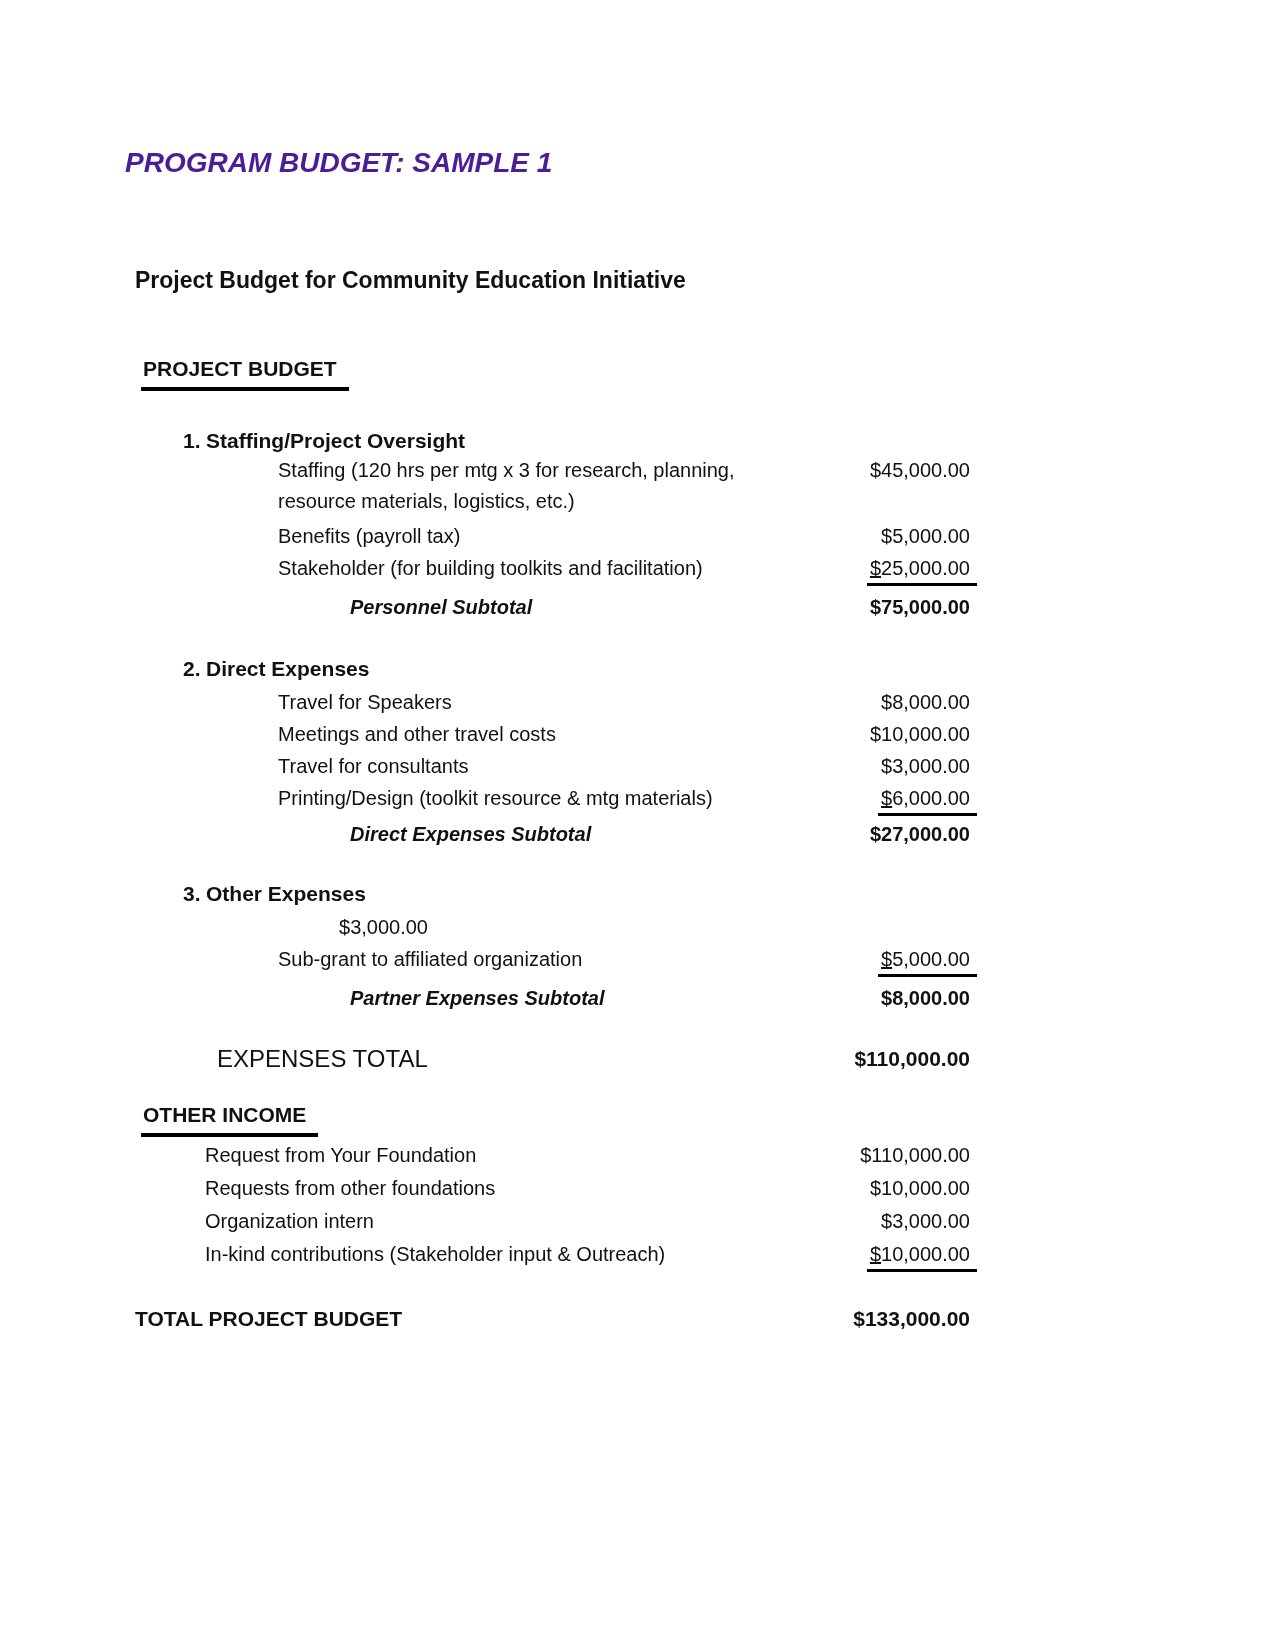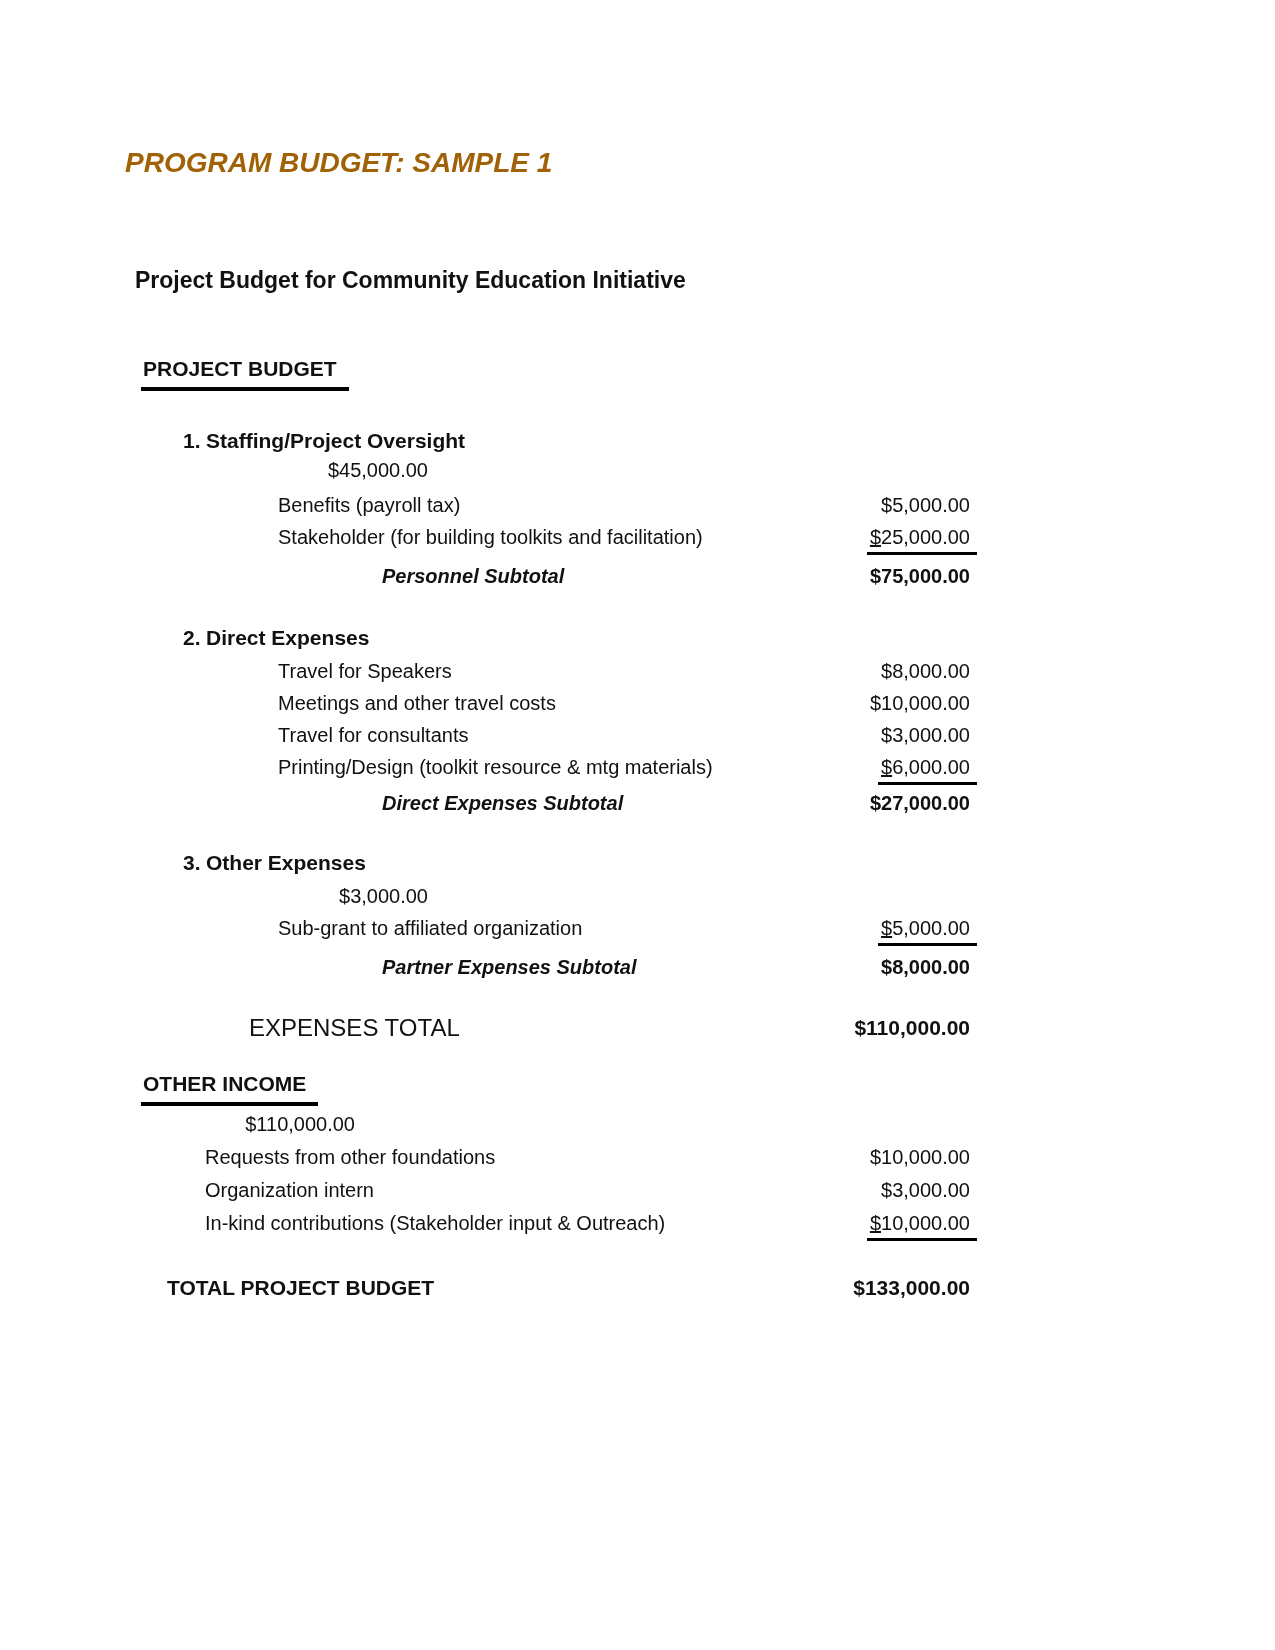--- a/index.html
+++ b/index.html
@@ -17,21 +17,21 @@
   .sec-heading { margin-top:62px; font-size:21px; line-height:26px; font-weight:bold;margin-left:8px; }
   .sec-heading .hu {
     display:inline-block; border-bottom:4px solid #000;
     padding:0 12px 5px 2px; margin-left:-2px;
   }
   .group-heading { margin-top:36px; font-size:21px; line-height:28px; font-weight:bold; display:flex; }
   .group-heading .num { width:23px; margin-left:48px; flex:none; }
   .g2 .group-heading { margin-top:32px; }
   .g3 .group-heading { margin-top:30px; }
 
-  .row { display:flex; align-items:flex-start; line-height:31px; margin-top:1px;margin-left:32px; }
+  .row { display:flex; align-items:flex-start; line-height:31px; margin-top:1px; }
   .row .label { flex:1; padding-right:10px; }
   .row .amount { width:150px; flex:none; text-align:right; }
   .item { margin-left:143px; }
   .first-item { margin-top:0; }
   .row-gap { margin-top:4px; }
 
   .subtotal { margin-top:6px; }
   .subtotal.tight { margin-top:3px; }
   .subtotal .label { font-style:italic; font-weight:bold; margin-left:215px; }
   .subtotal .amount { font-weight:bold; }
@@ -52,34 +52,38 @@
 
   .grand-total { margin-top:31px; }
   .grand-total .label { font-weight:bold; font-size:21px; }
   .grand-total .amount { font-weight:bold; font-size:21px; }
 </style>
 </head>
 <body>
 
 <div class="page">
 
-  <div class="title" style="color: #a16207;">PROGRAM BUDGET: SAMPLE 1</div>
+  <div class="title" style="color: #4c1d95;">PROGRAM BUDGET: SAMPLE 1</div>
 
   <div class="doc-title">Project Budget for Community Education Initiative</div>
 
   <div class="sec-heading">
     <span class="hu">PROJECT BUDGET</span>
   </div>
 
   <div class="group g1">
     <div class="group-heading">
       <span class="num">1.</span>
       <span>Staffing/Project Oversight</span>
     </div>
     <div class="row item first-item">
+      <div class="label">
+        <div>Staffing (120 hrs per mtg x 3 for research, planning,</div>
+        <div>resource materials, logistics, etc.)</div>
+      </div>
       <div class="amount">$45,000.00</div>
     </div>
     <div class="row item row-gap">
       <div class="label">Benefits (payroll tax)</div>
       <div class="amount">$5,000.00</div>
     </div>
     <div class="row item">
       <div class="label">Stakeholder (for building toolkits and facilitation)</div>
       <div class="amount">
         <span class="u-amt">$25,000.00</span>
@@ -143,20 +147,21 @@
   <div class="row expenses-total">
     <div class="label">EXPENSES TOTAL</div>
     <div class="amount">$110,000.00</div>
   </div>
 
   <div class="sec-heading income-heading">
     <span class="hu">OTHER INCOME</span>
   </div>
 
   <div class="row income-item income-first">
+    <div class="label">Request from Your Foundation</div>
     <div class="amount">$110,000.00</div>
   </div>
   <div class="row income-item">
     <div class="label">Requests from other foundations</div>
     <div class="amount">$10,000.00</div>
   </div>
   <div class="row income-item">
     <div class="label">Organization intern</div>
     <div class="amount">$3,000.00</div>
   </div>

